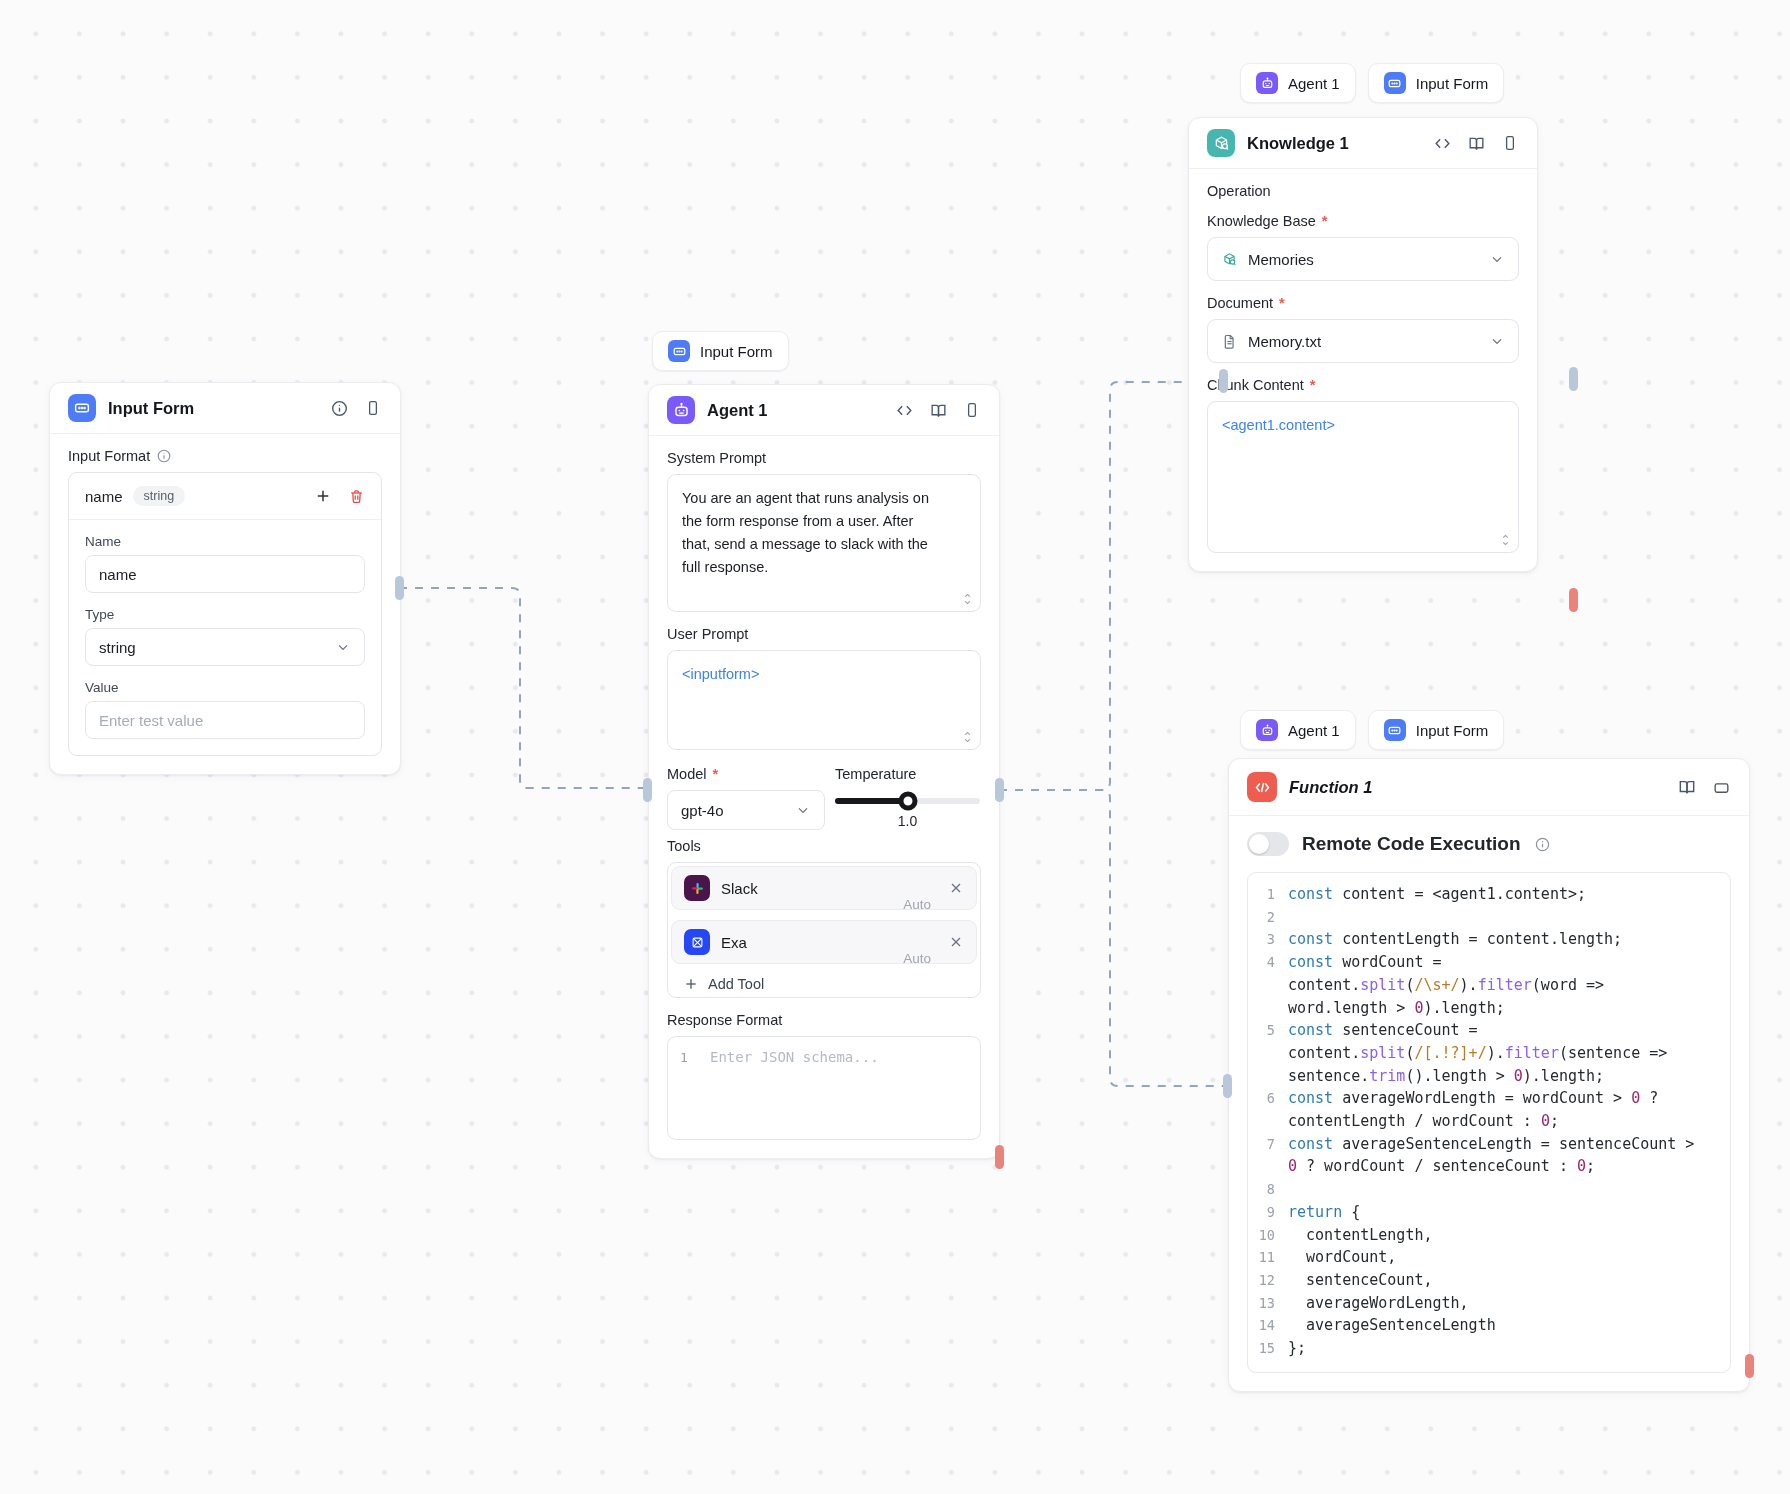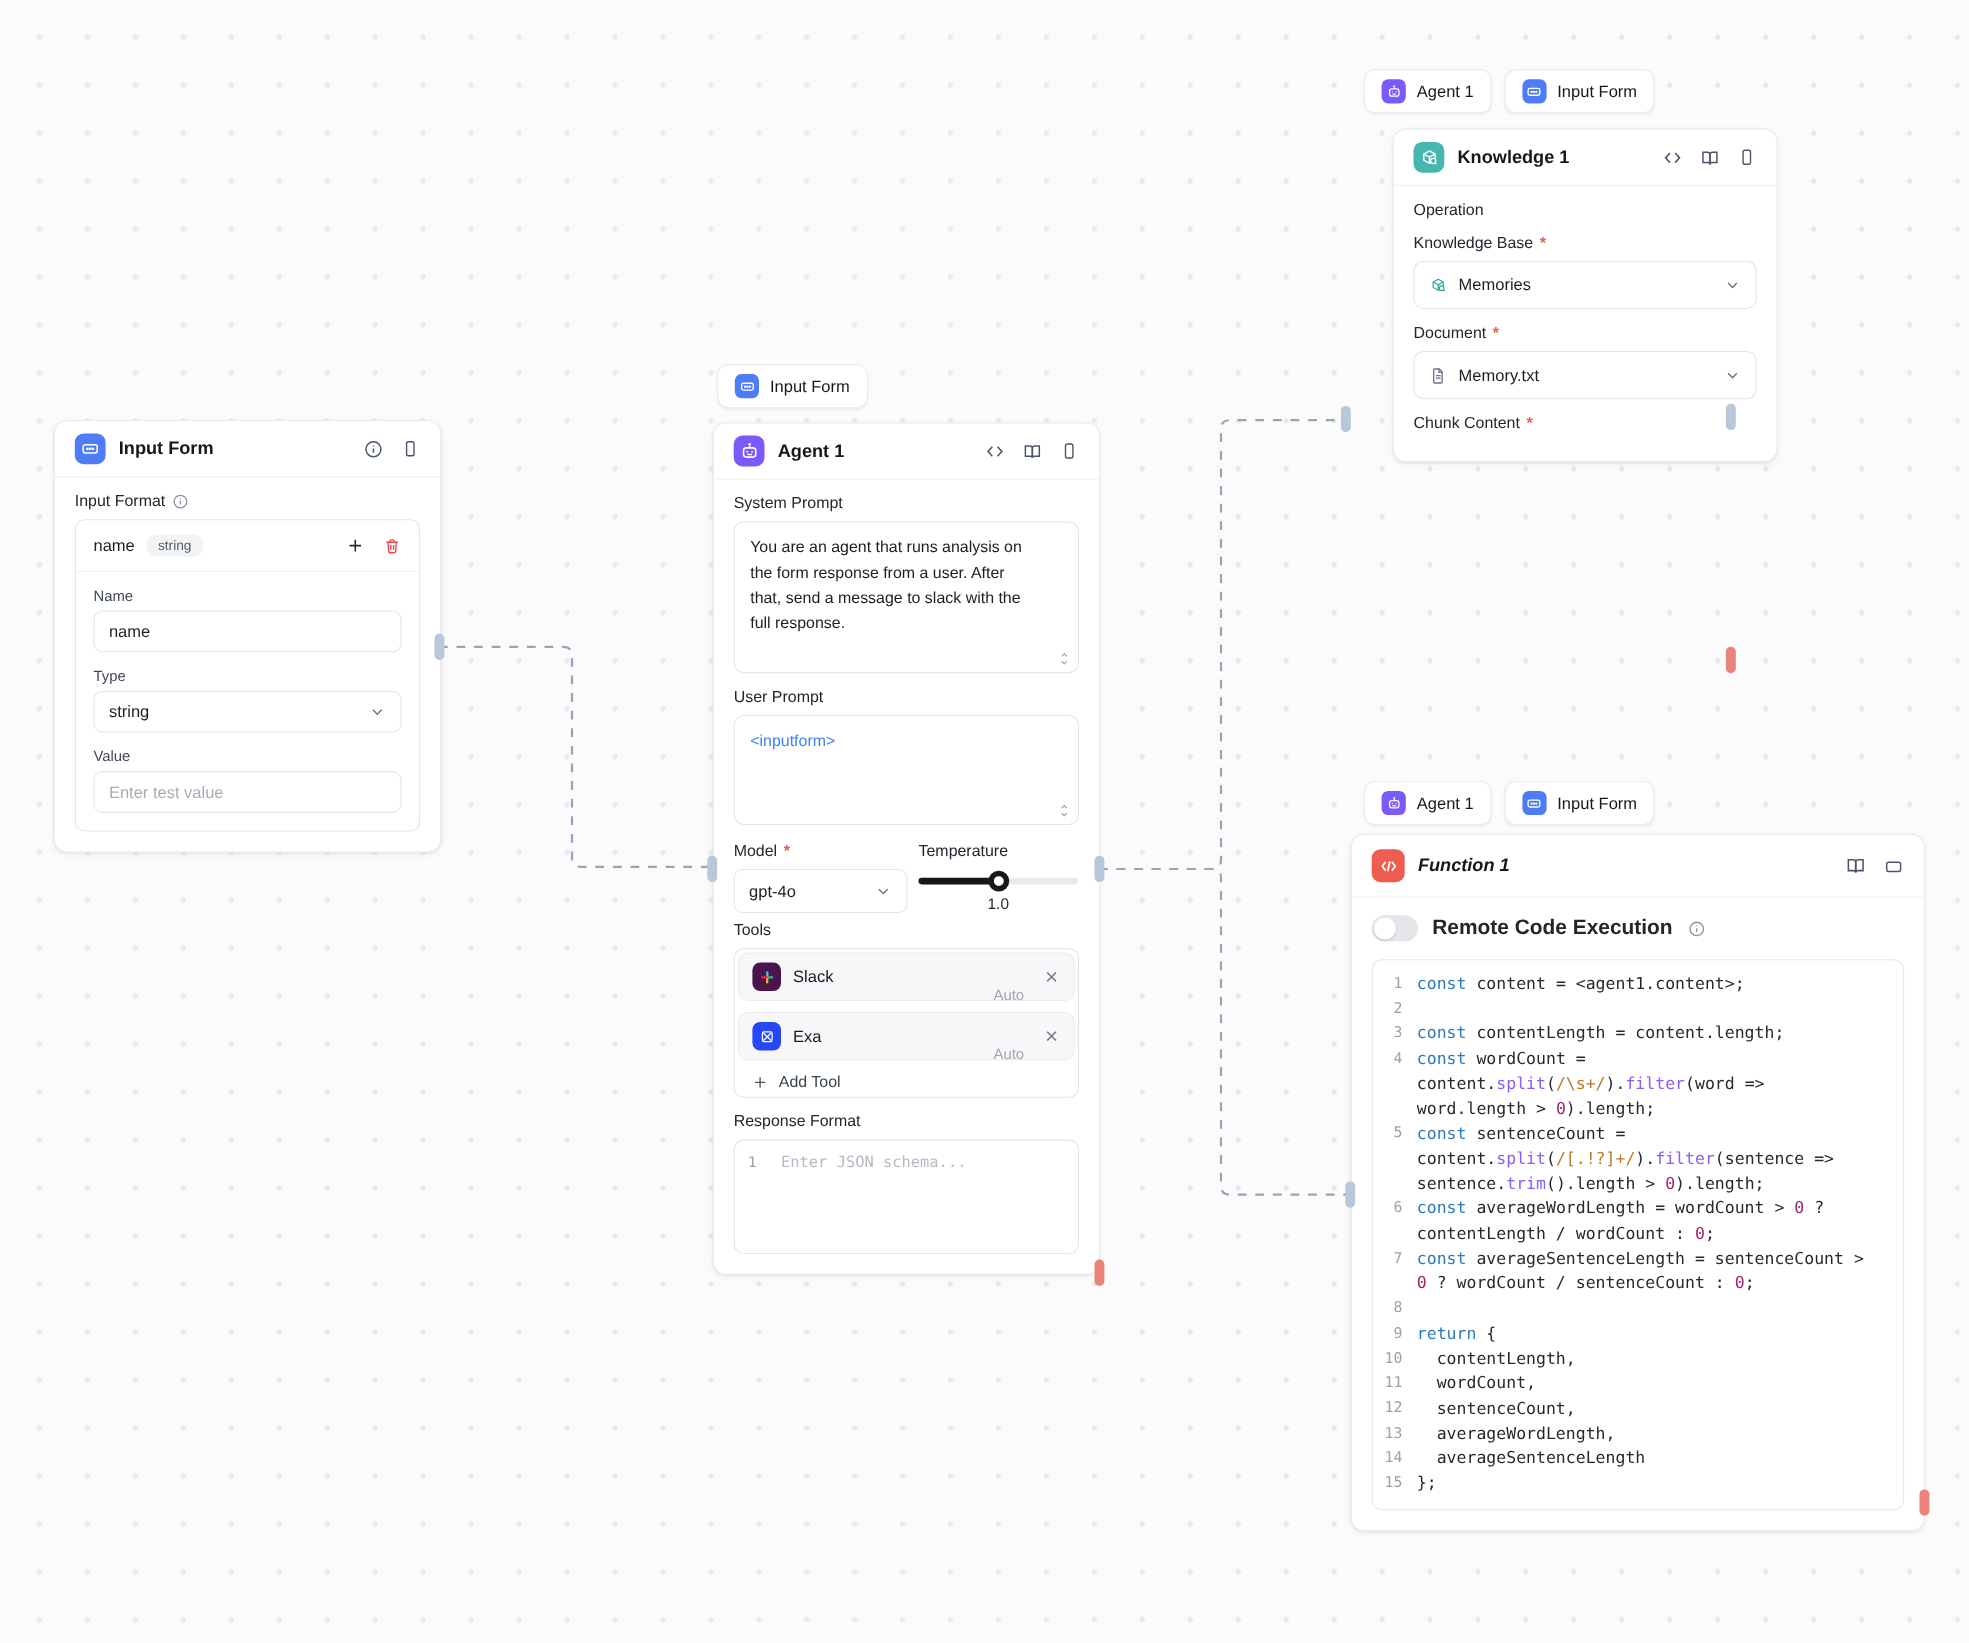--- a/index.html
+++ b/index.html
@@ -73,21 +73,21 @@
   .toolrow + .toolrow { margin-top:10px; }
   .tico { width:26px; height:26px; border-radius:7px; display:flex; align-items:center; justify-content:center; flex:none; }
   .tname { font-size:15px; font-weight:500; color:#15181e; }
   .tmode { margin-left:auto; font-size:13.5px; color:#a0a6ae;margin-top:33px; }
   .tx { color:#6b7280; display:flex; margin-left:6px; cursor:pointer; }
   .addtool { display:flex; align-items:center; gap:9px; padding:12px 12px 2px; font-size:14.5px; color:#3a4350; cursor:pointer; }
   .mini-editor { display:flex; padding:12px 12px; height:104px; font-family:"DejaVu Sans Mono",monospace; font-size:14px; }
   .mini-editor .gut { width:20px; color:#9aa0a8; font-size:13px; padding-top:1px; }
   .mini-editor .phm { color:#b4bac3; padding-left:10px; }
   
-  #n-knowledge { left:1266px; top:117px; width:350px; }
+  #n-knowledge { left:1188px; top:117px; width:350px; }
   .fld44 { height:44px; border:1px solid #e4e5ea; border-radius:9px; }
   
   #n-function { left:1228px; top:758px; width:522px; }
   .togglerow { display:flex; align-items:center; gap:13px; margin:16px 0; }
   .toggle { width:42px; height:24px; border-radius:12px; background:#e4e6ea; position:relative; cursor:pointer; flex:none; }
   .toggle .tknob { position:absolute; left:2px; top:2px; width:20px; height:20px; border-radius:50%; background:#fff;
     box-shadow:0 1px 2px rgba(0,0,0,.18); }
   .tglbl { font-size:19px; color:#22262e;font-weight:bold; }
   .code-editor { border:1px solid #e7e8ec; border-radius:9px; padding:10px 8px 12px 10px; overflow:hidden;
     font-family:"DejaVu Sans Mono",monospace; }
@@ -481,20 +481,29 @@
         <span class="chev">
           <svg class="icon" width="16" height="16" viewBox="0 0 24 24" fill="none" stroke="currentColor" stroke-width="1.9">
               <polyline points="6 9.5 12 15.5 18 9.5"></polyline>
             </svg>
         </span>
       </div>
       <div class="lbl">
         <span>Chunk Content</span>
           <span class="star">*</span>
       </div>
+      <div class="box tarea" style="height:152px;">
+        <span class="token-blue">&lt;agent1.content&gt;</span>
+        <span class="grip">
+          <svg class="icon" width="11" height="14" viewBox="0 0 24 28" fill="none" stroke="currentColor" stroke-width="2.4">
+              <polyline points="7 9 12 4 17 9"></polyline>
+              <polyline points="7 19 12 24 17 19"></polyline>
+            </svg>
+        </span>
+      </div>
     </div>
   </div>
 
   <div class="node" id="n-function">
     <div class="nhead tall">
       <span class="nicon lg" style="background:#ee5d4f;">
         <svg class="icon" width="19" height="19" viewBox="0 0 24 24" fill="none" stroke="#fff" stroke-width="2">
             <polyline points="8.5 7 4.5 12 8.5 17"></polyline>
             <polyline points="15.5 7 19.5 12 15.5 17"></polyline>
             <line x1="13.3" y1="6.2" x2="10.7" y2="17.8"></line>

